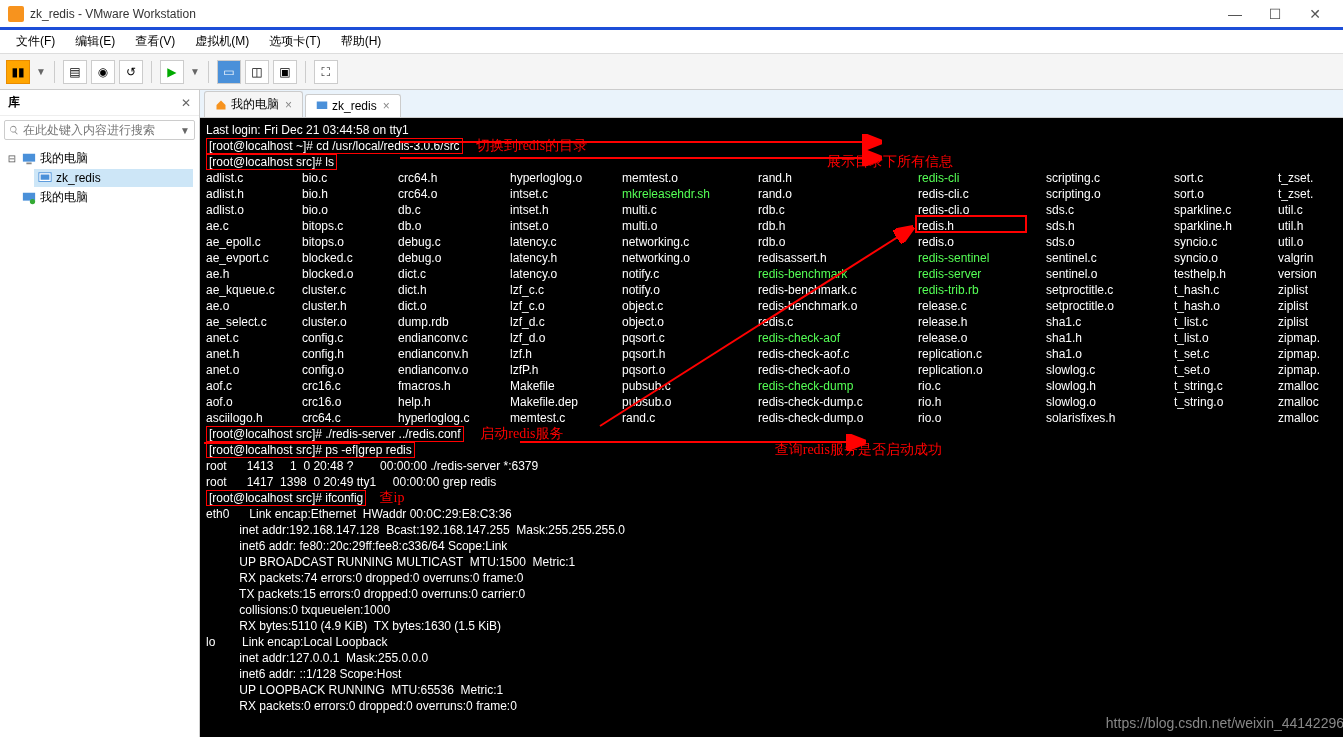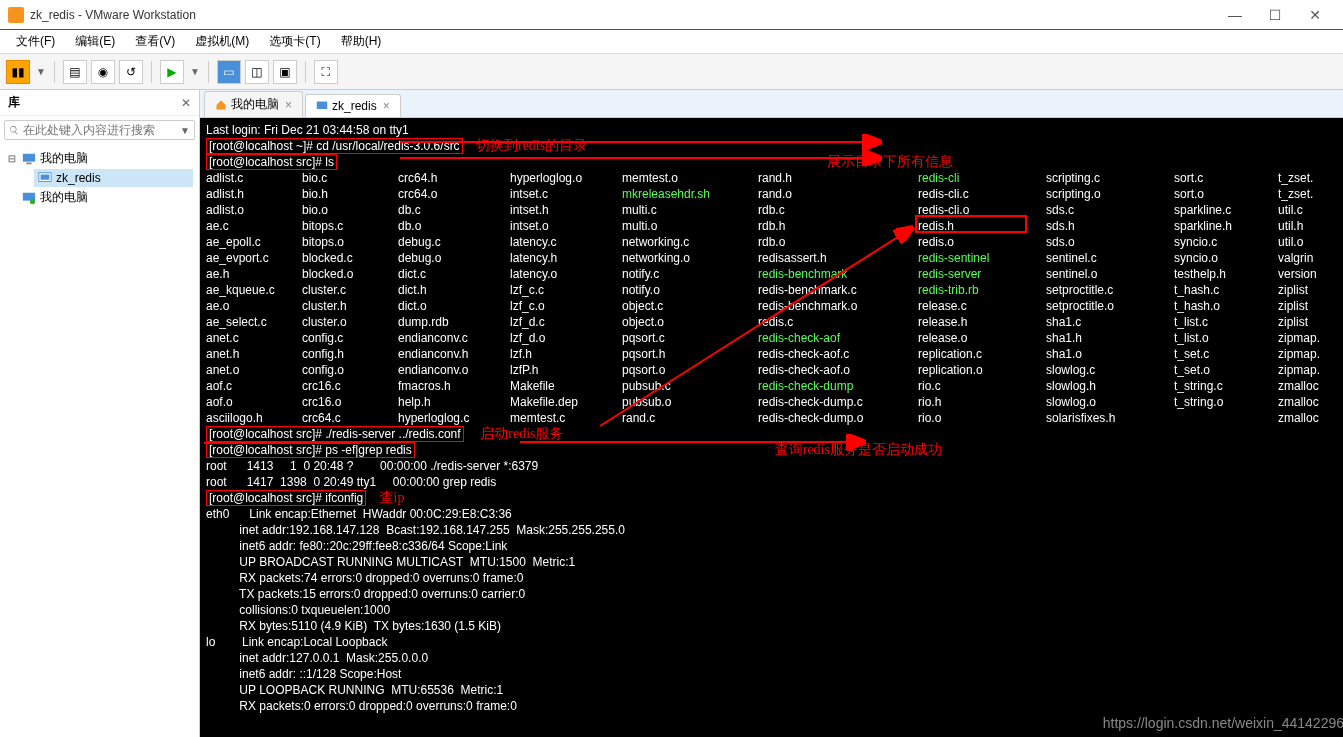--- a/index.html
+++ b/index.html
@@ -1,17 +1,17 @@
 <!DOCTYPE html>
 <html><head>
 <meta charset="utf-8">
 <style>
 *{margin:0;padding:0;box-sizing:border-box;font-family:"Microsoft YaHei",Tahoma,Arial,sans-serif;font-size:12px;}
 body{background:#f0f0f0;overflow:hidden;}
-.titlebar{height:30px;background:#fff;display:flex;align-items:center;padding:0 8px;border-bottom:1px solid #1d4ed8;}
+.titlebar{height:30px;background:#fff;display:flex;align-items:center;padding:0 8px;border-bottom:3px solid #1d4ed8;}
 .titlebar .icon{width:16px;height:16px;background:#f7931e;margin-right:6px;border-radius:2px;}
 .titlebar .title{flex:1;color:#333;}
 .titlebar .ctrl{width:40px;text-align:center;cursor:pointer;font-size:14px;color:#555;}
 .menubar{height:24px;background:#fff;display:flex;align-items:center;padding:0 6px;border-bottom:1px solid #ddd;}
 .menubar span{padding:0 10px;cursor:pointer;}
 .toolbar{height:36px;background:#f5f5f5;display:flex;align-items:center;padding:0 6px;border-bottom:1px solid #ccc;gap:4px;}
 .tbtn{width:24px;height:24px;background:#fff;border:1px solid #ccc;display:flex;align-items:center;justify-content:center;}
 .tbtn.or{background:#ffa500;border-color:#e88b00;}
 .tsep{width:1px;height:22px;background:#ccc;margin:0 4px;}
 .drop{font-size:10px;color:#666;margin-left:2px;}
@@ -145,15 +145,15 @@
             <marker id="ah" markerWidth="10" markerHeight="8" refX="9" refY="4" orient="auto">
               <path d="M0,0 L10,4 L0,8 z" fill="red"></path>
             </marker>
           </defs>
           <line x1="200" y1="24" x2="680" y2="24" marker-end="url(#ah)"></line>
           <line x1="200" y1="40" x2="680" y2="40" marker-end="url(#ah)"></line>
           <rect x="716" y="98" width="110" height="16" stroke="red" fill="none"></rect>
           <line x1="400" y1="308" x2="712" y2="110" marker-end="url(#ah)"></line>
           <line x1="320" y1="324" x2="664" y2="324" marker-end="url(#ah)"></line>
           <line x1="160" y1="325" x2="4" y2="325"></line>
-        </svg><div class="watermark">https://login.csdn.net/weixin_44142296</div></div>
+        </svg><div class="watermark">https://blog.csdn.net/weixin_44142296</div></div>
   </div>
 </div>
 
 </body></html>

